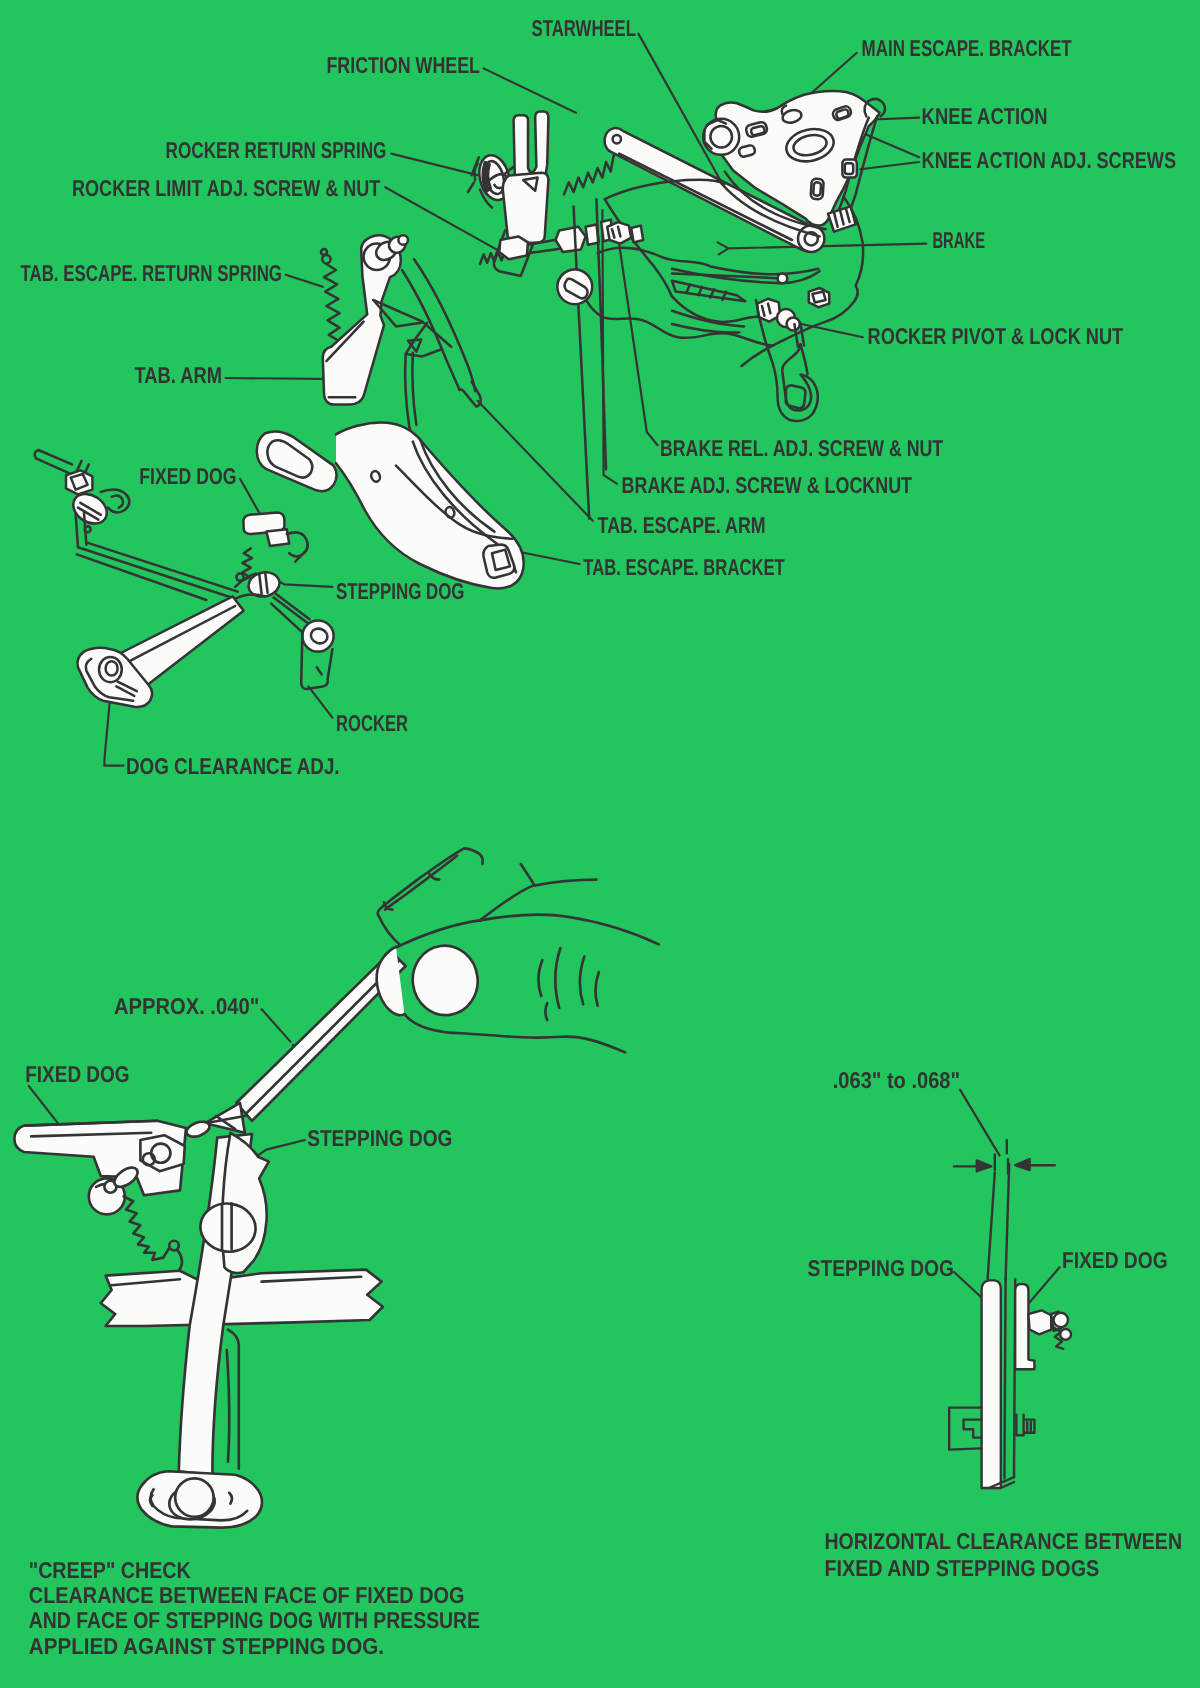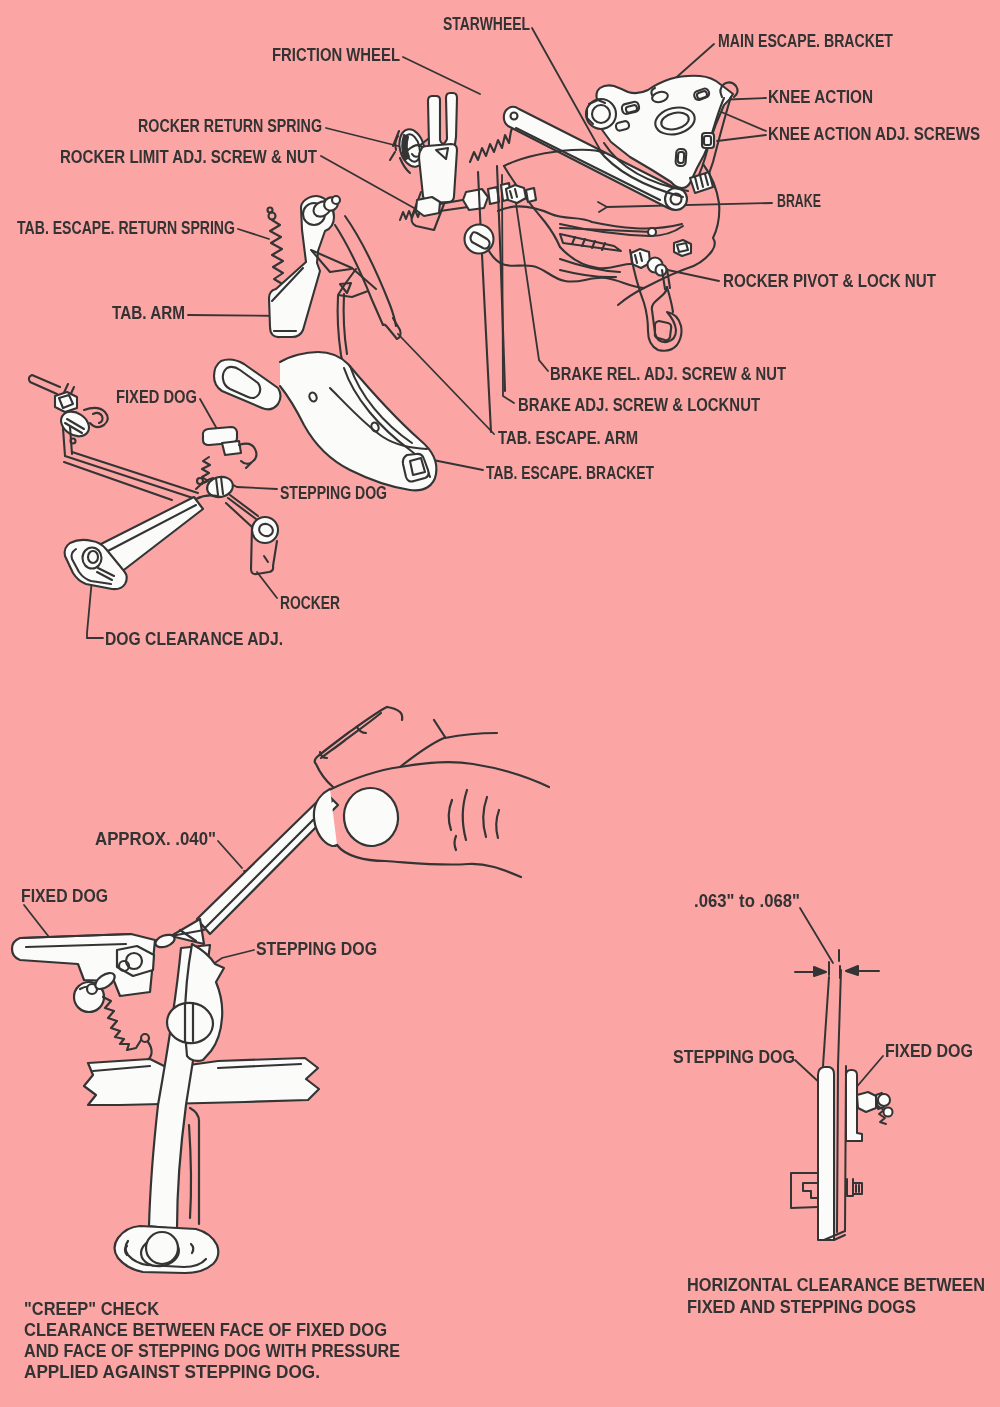--- a/index.html
+++ b/index.html
@@ -1,16 +1,16 @@
 <!DOCTYPE html>
 <html><head>
 <meta charset="utf-8">
 <style>
 html,body{margin:0;padding:0;background:#fbfbfa;}
-#page{position:relative;width:1000px;height:1407px;background:#fca5a5;overflow:hidden;}
+#page{position:relative;width:1000px;height:1407px;background:#22c55e;overflow:hidden;}
 svg{position:absolute;left:0;top:0;}
 text{font-family:"Liberation Sans",sans-serif;font-weight:bold;fill:#333333;}
 .t{font-size:19px;}
 </style>
 </head>
 <body>
 <div id="page">
 <svg width="1000" height="1407" viewBox="0 0 1000 1407">
 <g id="labels" class="t">
 <text x="443" y="30" textLength="87" lengthAdjust="spacingAndGlyphs">STARWHEEL</text>

